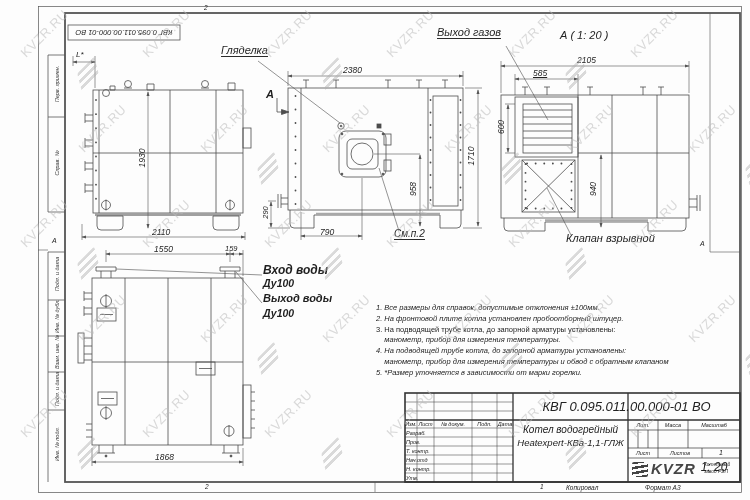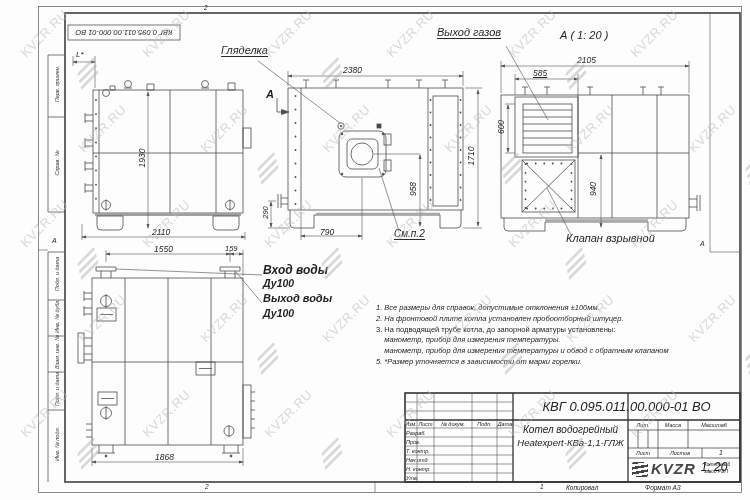--- a/index.html
+++ b/index.html
@@ -233,20 +233,21 @@
   <div class="lbl dim vdim" style="left:578px;top:184px;width:30px;">940</div>
   <div class="lbl dim" style="left:154px;top:244px;">1550</div>
   <div class="lbl dim" style="left:225px;top:244px;font-size:7.5px;">159</div>
   <div class="lbl dim" style="left:155px;top:452px;">1868</div>
 
   <div style="position:absolute;left:376px;top:303px;z-index:3;">
     <div class="note" style="font-style:italic;">1. Все размеры для справок, допустимые отклонения ±100мм.</div>
     <div class="note" style="font-style:italic;">2. На фронтовой плите котла установлен пробоотборный штуцер.</div>
     <div class="note" style="">3. На подводящей трубе котла, до запорной арматуры установлены:</div>
     <div class="note" style="font-style:italic;">    манометр, прибор для измерения температуры.</div>
+    <div class="note" style="font-style:italic;">4. На подводящей трубе котла, до запорной арматуры установлены:</div>
     <div class="note" style="font-style:italic;">    манометр, прибор для измерения температуры и обвод с обратным клапаном</div>
     <div class="note" style="font-style:italic;">5. *Размер уточняется в зависимости от марки горелки.</div>
   </div>
 
   <div class="lbl tb ctr" style="left:513px;top:399px;width:227px;font-size:13px;">КВГ 0.095.011.00.000-01 ВО</div>
   <div class="lbl tb ctr" style="left:513px;top:424px;width:115px;font-size:10px;">Котел водогрейный</div>
   <div class="lbl tb ctr" style="left:513px;top:437px;width:115px;font-size:9.5px;">Heatexpert-КВа-1,1-ГЛЖ</div>
   <div class="lbl tb ctr" style="left:404px;top:421px;width:14px;font-size:5.5px;">Изм.</div>
   <div class="lbl tb ctr" style="left:417px;top:421px;width:17px;font-size:5.5px;">Лист</div>
   <div class="lbl tb ctr" style="left:434px;top:421px;width:38px;font-size:5.5px;">№ докум.</div>

